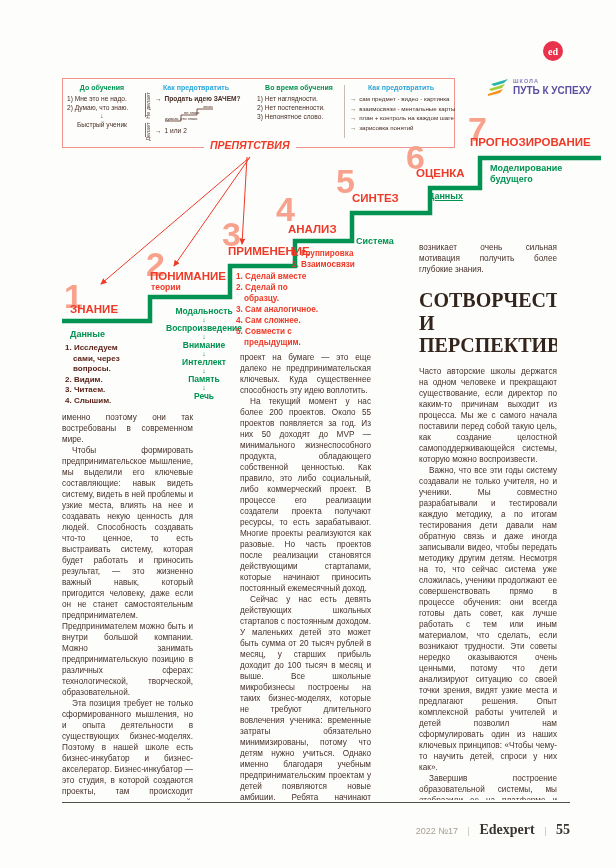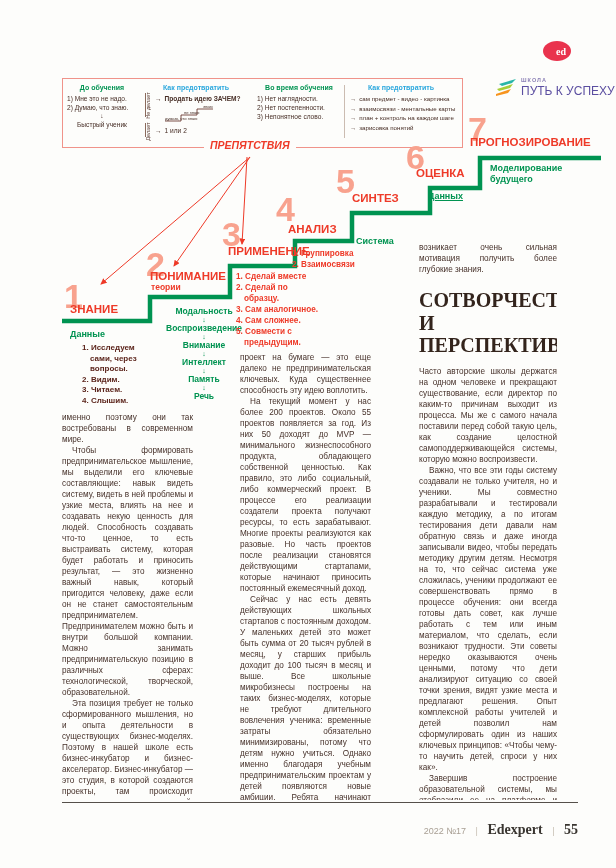--- a/index.html
+++ b/index.html
@@ -1,29 +1,29 @@
 <!DOCTYPE html>
 <html lang="ru"><head>
 <meta charset="utf-8">
 <style>
   html,body{margin:0;padding:0;background:#e8e8e8;}
   #page{position:relative;width:616px;height:868px;background:#fdfdfb;overflow:hidden;
         font-family:"Liberation Sans",sans-serif;color:#46312a;}
-  .abs{position:absolute;padding-left:8px;}
+  .abs{position:absolute;}
   svg.overlay{position:absolute;left:0;top:0;z-index:1;}
 
   
   .ed-badge{left:543px;top:41px;width:20px;height:20px;border-radius:50%;background:#e9334d;
             color:#fff;font-weight:bold;font-size:10px;display:flex;align-items:center;justify-content:center;
             font-family:"Liberation Serif",serif;z-index:4;}
   
   .school-logo{left:486px;top:76px;display:flex;align-items:center;z-index:4;}
   .school-words{margin-left:3px;}
   .school-word{font-size:5.5px;letter-spacing:1px;color:#8a7fb5;font-weight:bold;}
-  .school-name{font-size:12px;font-weight:normal;color:#5b4ea0;margin-top:1px;}
+  .school-name{font-size:10px;font-weight:bold;color:#5b4ea0;margin-top:1px;}
 
   
   .obstacle-box{left:62px;top:78px;width:391px;height:68px;border:1.5px solid #f0938a;z-index:2;background:transparent;}
   .obx{position:absolute;font-size:6.6px;line-height:9px;color:#472e26;}
   .obx .hdr{font-weight:bold;text-align:center;margin-bottom:2px;}
   .hdr.green{color:#009351;font-size:7px;}
   .hdr.blue{color:#2aa7dd;font-size:7px;}
   .ob-item{white-space:nowrap;}
   .down-arrow{text-align:center;line-height:8px;}
   .down-arrow::before{content:"↓";}
@@ -139,21 +139,21 @@
       <div class="arr-row">план + контроль на каждом шаге</div>
       <div class="arr-row">зарисовка понятий</div>
     </div>
   </div>
 
   <div class="obstacle-label abs">ПРЕПЯТСТВИЯ</div>
 
   <div class="num" style="left:64px;top:279px;">1</div>
   <div class="stitle" style="left:70px;top:303px;">ЗНАНИЕ</div>
   <div class="glabel" style="left:70px;top:329px;">Данные</div>
-  <div class="dlist" style="left:82px;top:343px;width:66px;">
+  <div class="dlist" style="left:65px;top:343px;width:66px;">
     <div>1. Исследуем сами, через вопросы.</div>
     <div>2. Видим.</div>
     <div>3. Читаем.</div>
     <div>4. Слышим.</div>
   </div>
 
   <div class="num" style="left:146px;top:247px;">2</div>
   <div class="stitle" style="left:150px;top:270px;">ПОНИМАНИЕ</div>
   <div class="ssub" style="left:151px;top:282px;">теории</div>
   <div class="chain">

